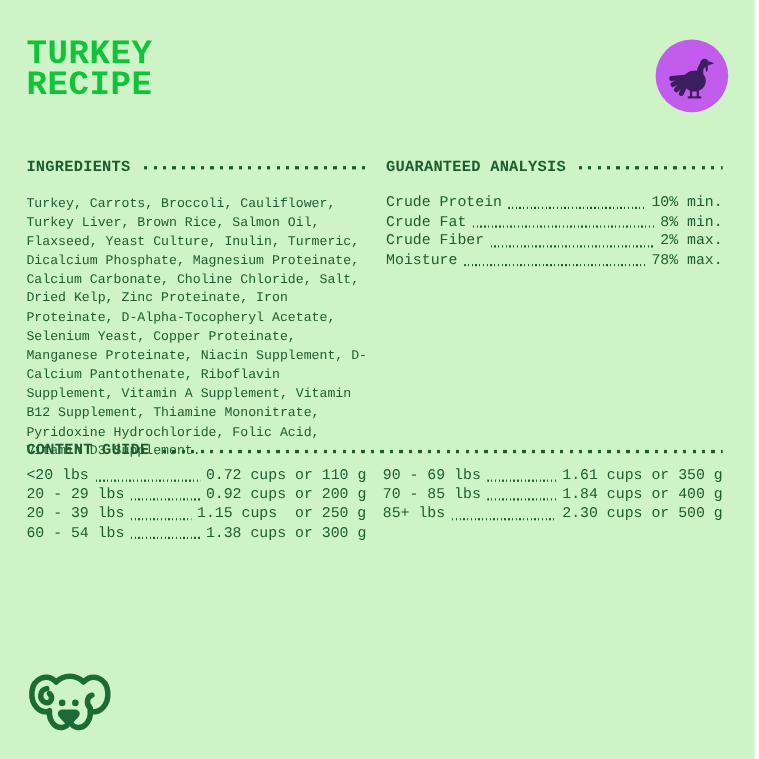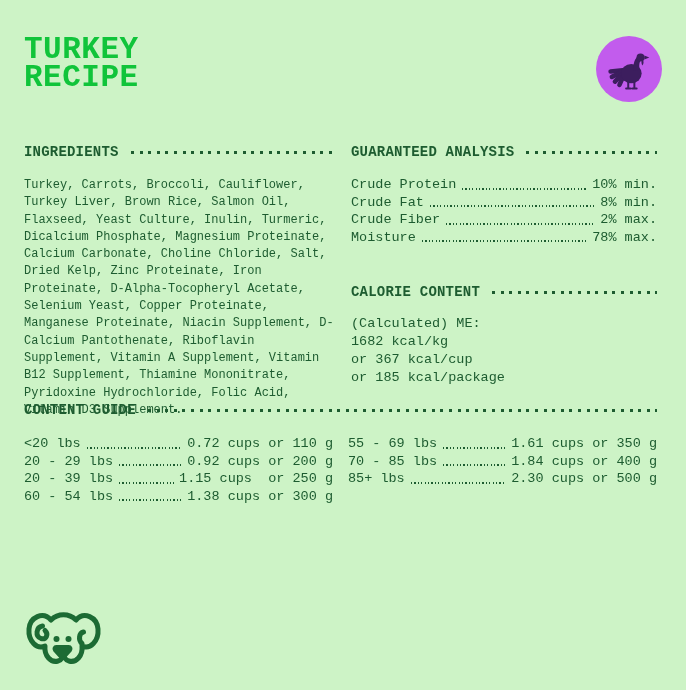--- a/index.html
+++ b/index.html
@@ -45,21 +45,21 @@
     font-size:13.5px;line-height:17.6px;
   }
   .row .leader{
     flex:1;height:2px;margin:0 5px 4px 6px;
     background-image:repeating-linear-gradient(90deg,var(--text-green) 0 1.2px,transparent 1.2px 3.4px);
   }
   .row .value{white-space:pre;}
   .cal-sec{margin-top:38px;}
   .cal-lines{margin-top:15px;font-size:13.5px;line-height:18px;}
   .feeding{position:absolute;left:24px;top:402px;width:633px;}
-  .fg-cols{display:flex;gap:15px;margin-top:17px;}
+  .fg-cols{display:flex;gap:15px;margin-top:6px;}
   .fg-col{width:313px;}
   .dog{position:absolute;left:22px;top:601px;}
   .dog-stroke{fill:none;stroke:var(--icon-green);stroke-width:5;stroke-linecap:round;stroke-linejoin:round;}
   .dog-fill{fill:var(--icon-green);stroke:none;}
   .turkey-fill{fill:var(--turkey-dark);}
   .turkey-stroke{fill:none;stroke:var(--turkey-dark);stroke-width:2.6;stroke-linecap:round;}
 </style>
 </head>
 <body>
 
@@ -119,32 +119,20 @@
           <span class="value">2% max.</span>
         </div>
         <div class="row">
           <span class="label">Moisture</span>
           <span class="leader"></span>
           <span class="value">78% max.</span>
         </div>
       </div>
     </div>
 
-    <div class="cal-sec">
-      <div class="sec-head">
-        <span>CALORIE CONTENT</span>
-        <span class="dots"></span>
-      </div>
-      <div class="cal-lines">
-        <div>(Calculated) ME:</div>
-        <div>1682 kcal/kg</div>
-        <div>or 367 kcal/cup</div>
-        <div>or 185 kcal/package</div>
-      </div>
-    </div>
 
   </div>
 
   <div class="feeding">
     <div class="sec-head">
       <span>CONTENT GUIDE</span>
       <span class="dots"></span>
     </div>
     <div class="fg-cols">
       <div class="fg-col">
@@ -164,21 +152,21 @@
           <span class="value">1.15 cups  or 250 g</span>
         </div>
         <div class="row">
           <span class="label">60 - 54 lbs</span>
           <span class="leader"></span>
           <span class="value">1.38 cups or 300 g</span>
         </div>
       </div>
       <div class="fg-col">
         <div class="row">
-          <span class="label">55 - 69 lbs</span>
+          <span class="label">90 - 69 lbs</span>
           <span class="leader"></span>
           <span class="value">1.61 cups or 350 g</span>
         </div>
         <div class="row">
           <span class="label">70 - 85 lbs</span>
           <span class="leader"></span>
           <span class="value">1.84 cups or 400 g</span>
         </div>
         <div class="row">
           <span class="label">85+ lbs</span>

